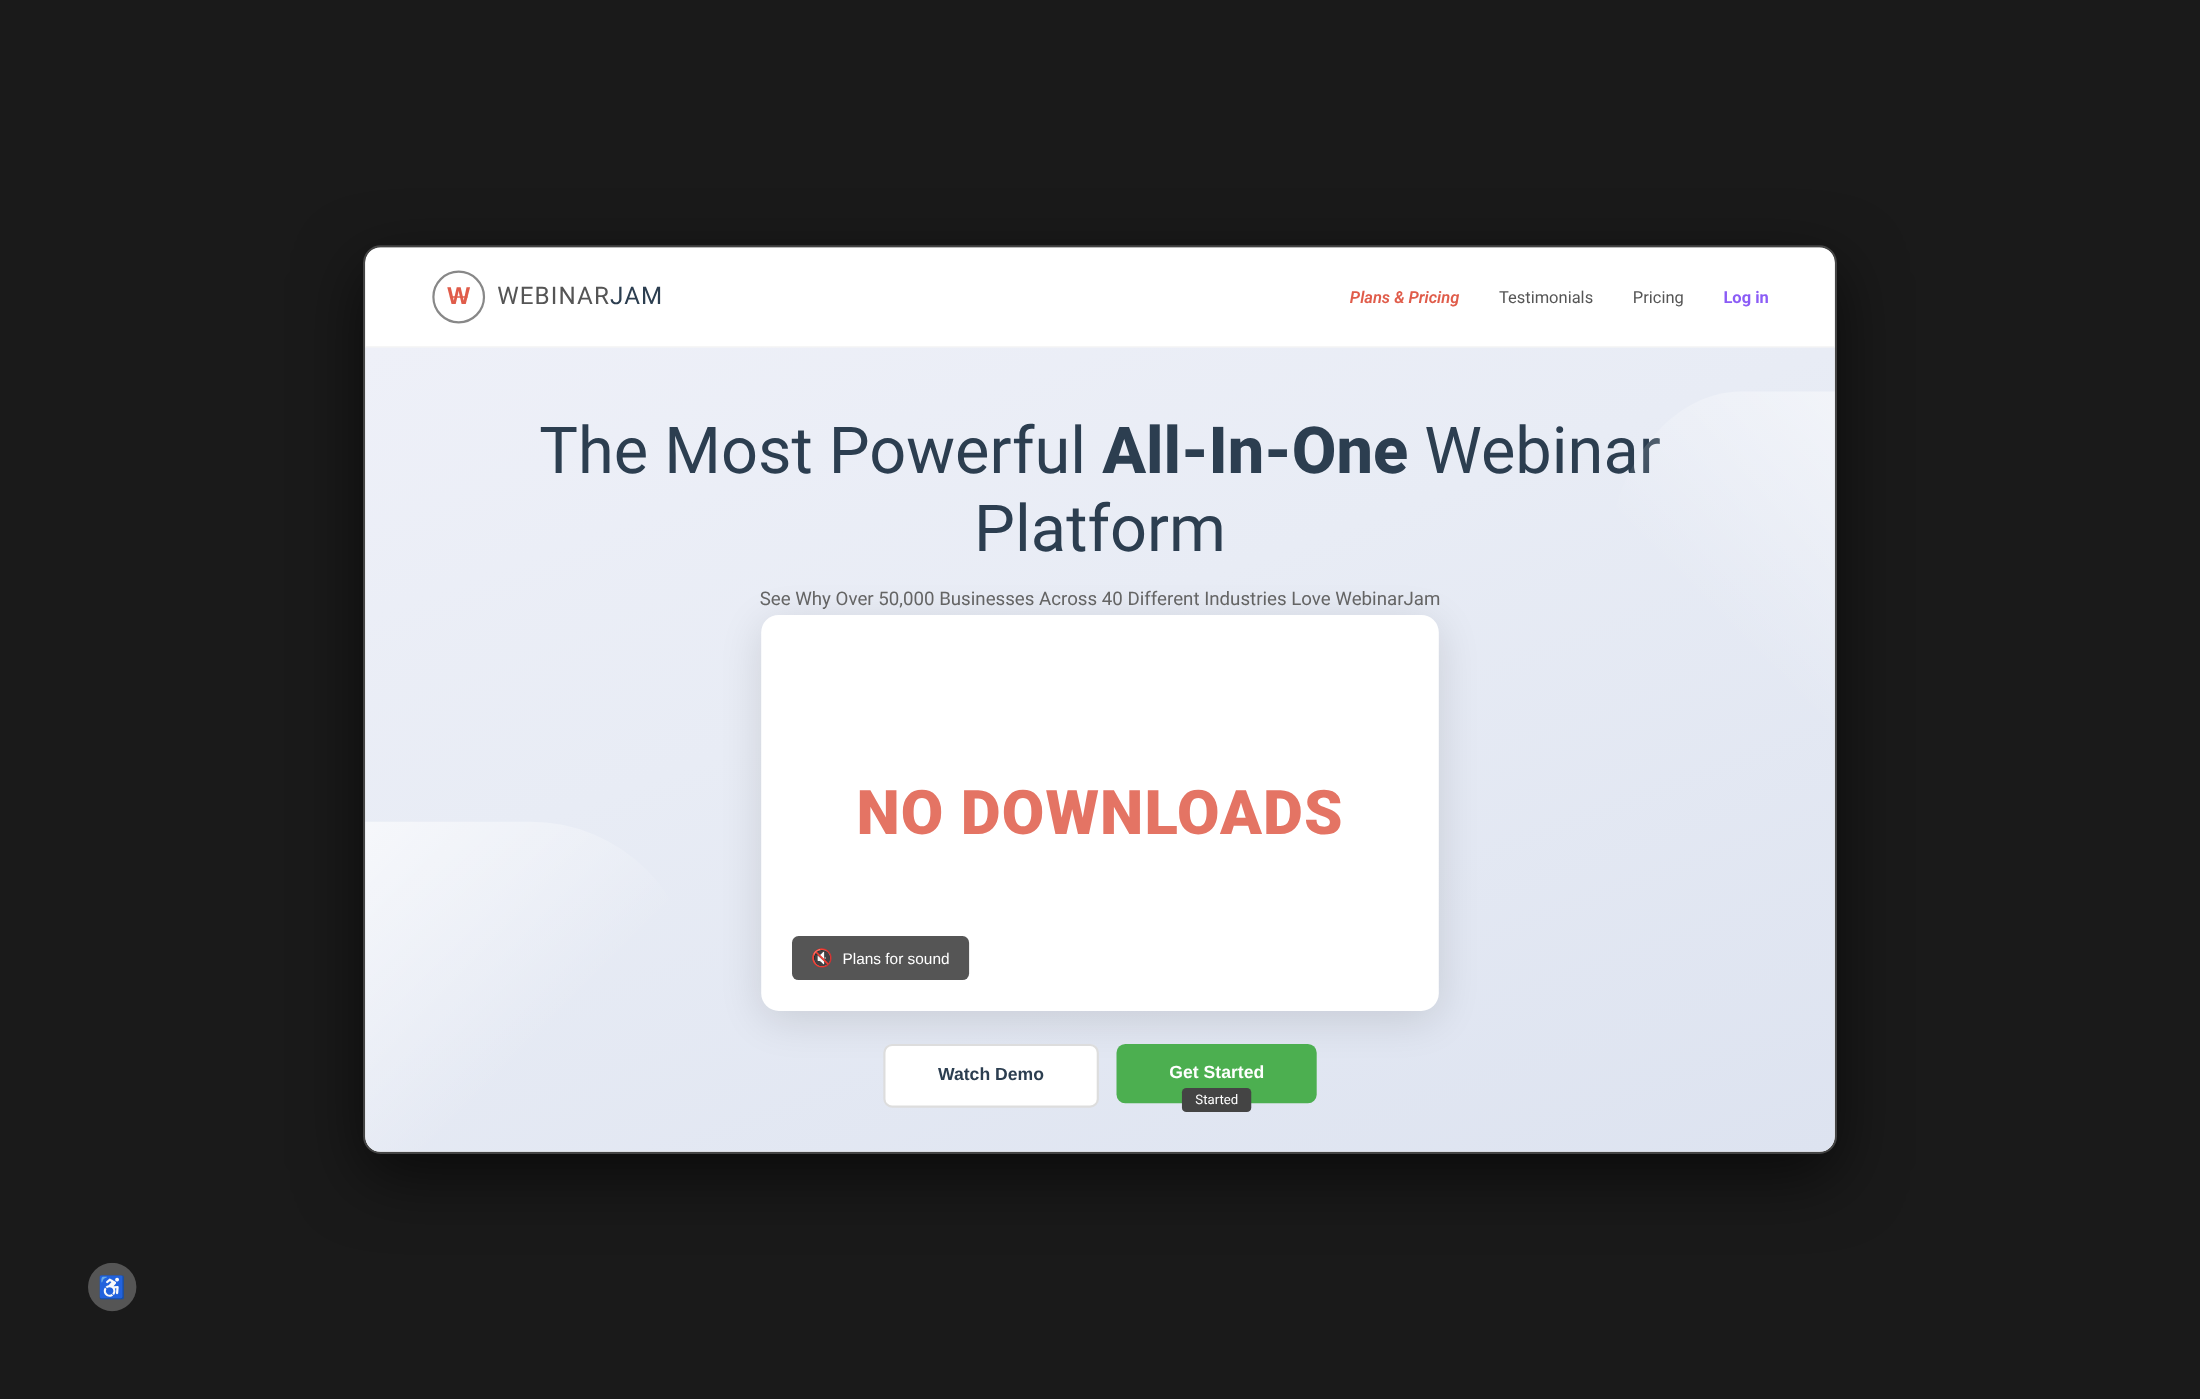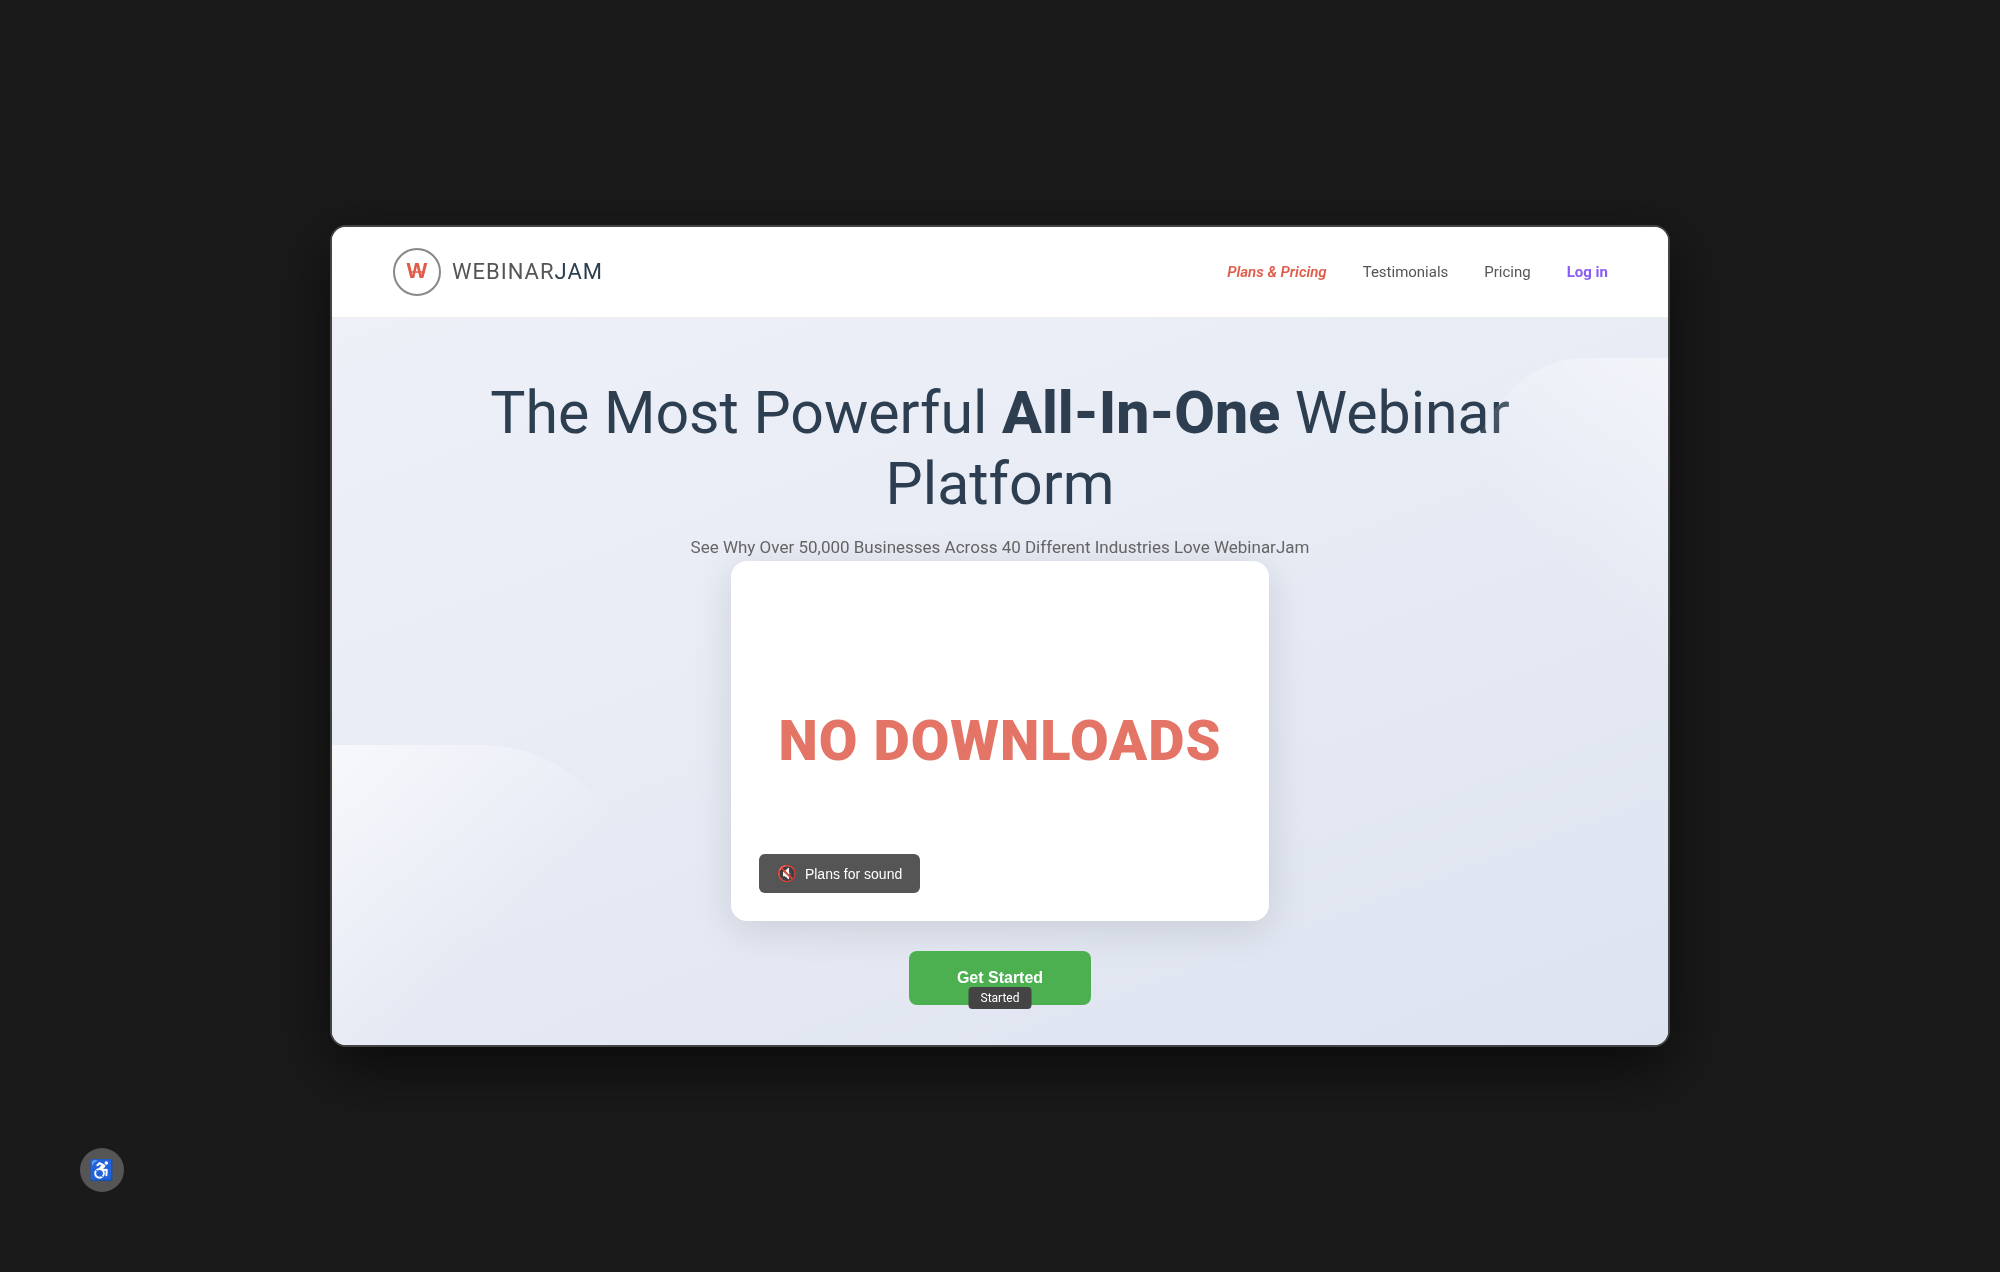--- a/index.html
+++ b/index.html
@@ -90,21 +90,21 @@
     }
     .hero-subtitle {
       font-size: 17px;
       color: #666;
     }
     
     .video-card {
       background: #ffffff;
       border-radius: 16px;
       box-shadow: 0 8px 40px rgba(0,0,0,0.12);
-      width: 538px;
+      width: 616px;
       min-height: 360px;
       margin: 4px auto 30px;
       position: relative;
       display: flex;
       align-items: center;
       justify-content: center;
       overflow: hidden;
     }
     .video-no-downloads {
       font-size: 56px;
@@ -249,20 +249,21 @@
 
     <div class="video-card">
       <span class="video-no-downloads">NO DOWNLOADS</span>
       <button class="click-for-sound">
         <span class="sound-icon-unicode">🔇</span>
         <span>Plans for sound</span>
       </button>
     </div>
 
     <div class="cta-buttons">
+      <button class="btn-watch-demo">Watch Demo</button>
       <div style="position:relative; display:inline-block;">
         <button class="btn-get-started">Get Started</button>
         <div class="cookies-tooltip">Started</div>
       </div>
     </div>
   </section>
 
 </div>
 
 <button class="accessibility-btn">

